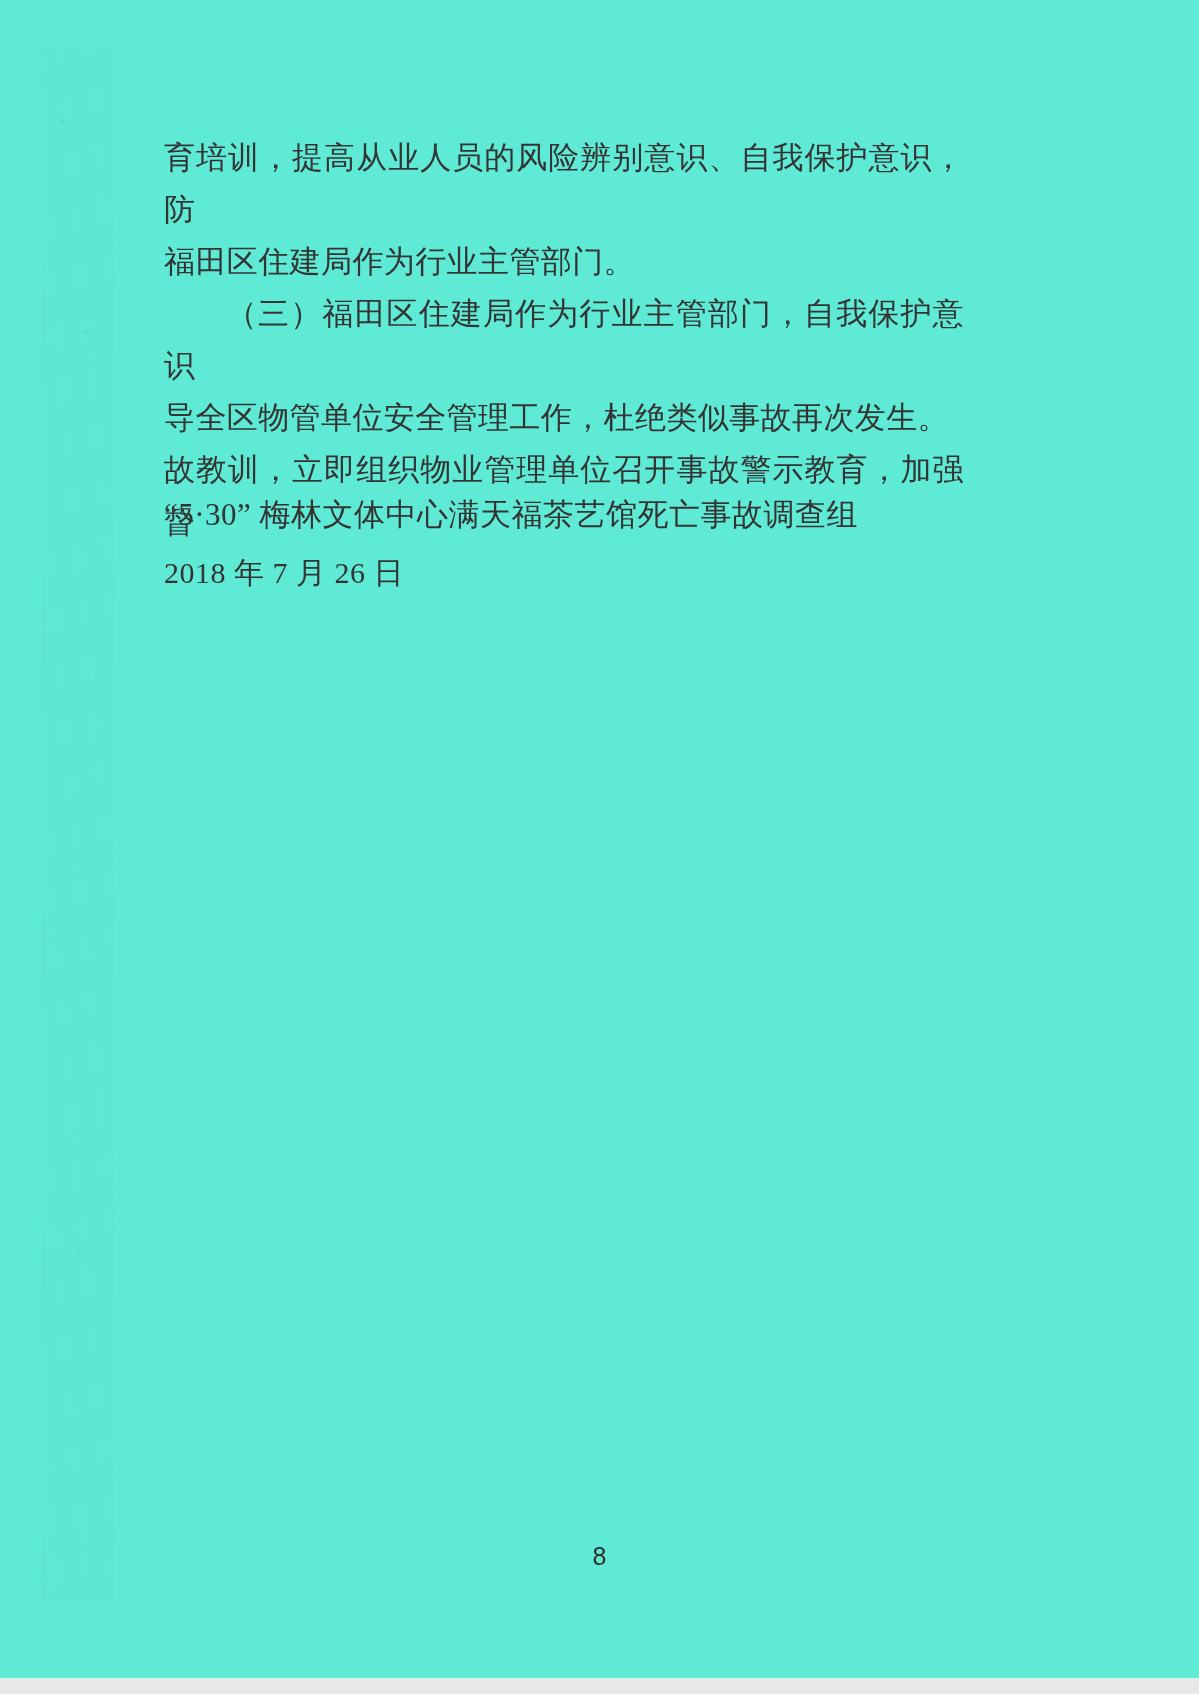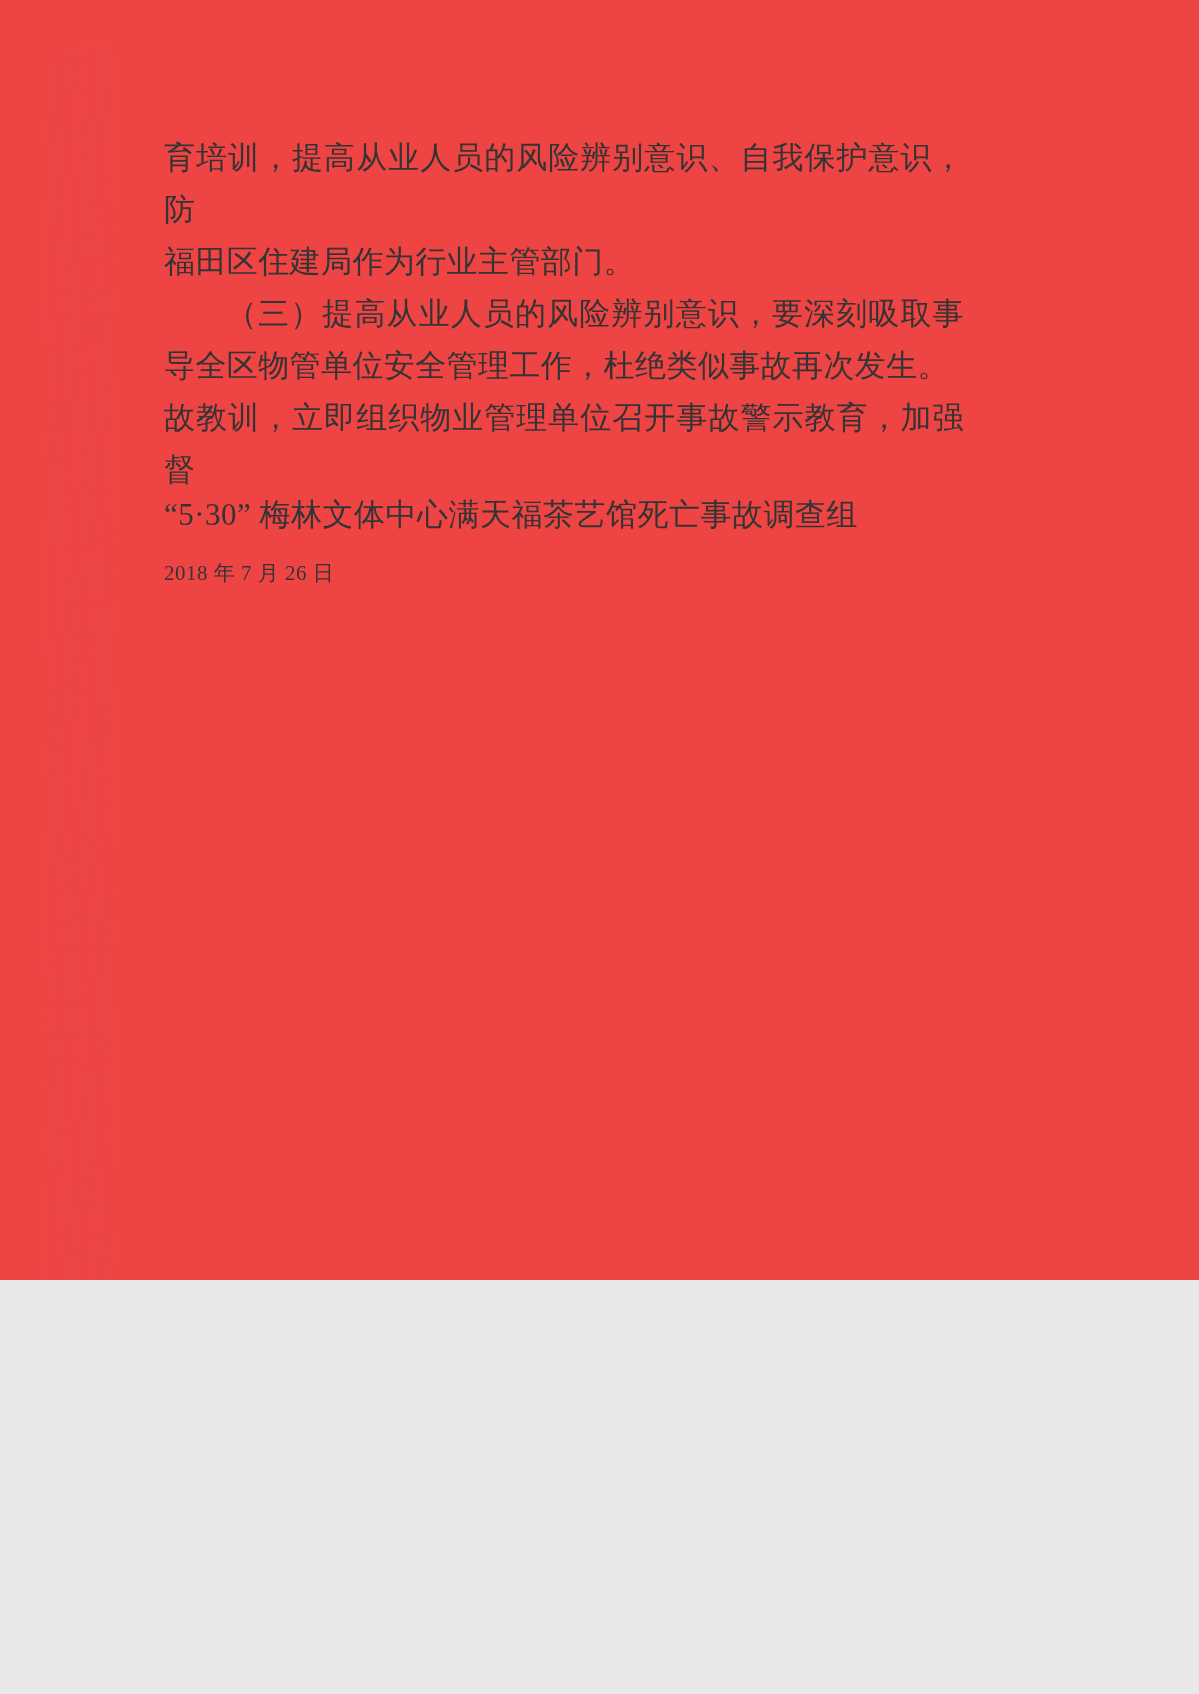--- a/index.html
+++ b/index.html
@@ -3,23 +3,23 @@
 <meta charset="utf-8">
 <style>
   html, body {
     margin: 0;
     padding: 0;
     background: #e8e8e8;
   }
   .page {
     position: relative;
     width: 1199px;
-    height: 1280px;
+    height: 1678px;
     margin: 0 auto;
-    background: #ef4444;
+    background: #5eead4;
     overflow: hidden;
     font-family: "Liberation Serif", "DejaVu Serif", serif;
     color: #343434;
   }
 
   
   .scan-noise {
     position: absolute;
     left: 42px;
     top: 45px;
@@ -83,21 +83,21 @@
     top: 494px;
     width: 832px;
     text-align: left;
     font-size: 31px;
     line-height: 42px;
     letter-spacing: 0.5px;
   }
   .date-line {
     margin-top: 16px;
     padding-right: 108px;
-    font-size: 21px;
+    font-size: 30px;
   }
 
   .page-number {
     position: absolute;
     left: 0;
     right: 0;
     top: 1541px;
     text-align: center;
     font-size: 25px;
     line-height: 30px;
@@ -109,21 +109,21 @@
 <body>
 
 <div class="page">
 
   <div class="scan-noise"></div>
   <div class="scan-speck" style="left:60px; top:120px;"></div>
 
   <div class="body-text">
     <div class="text-line fill">育培训，提高从业人员的风险辨别意识、自我保护意识，防</div>
     <div class="text-line">福田区住建局作为行业主管部门。</div>
-    <div class="text-line fill indent">（三）提高从业人员的风险辨别意识，要深刻吸取事</div>
+    <div class="text-line fill indent">（三）福田区住建局作为行业主管部门，自我保护意识</div>
     <div class="text-line">导全区物管单位安全管理工作，杜绝类似事故再次发生。</div>
     <div class="text-line fill">故教训，立即组织物业管理单位召开事故警示教育，加强督</div>
   </div>
 
   <div class="signature-block">
     <div class="sig-line">“5·30” 梅林文体中心满天福茶艺馆死亡事故调查组</div>
     <div class="date-line">2018 年 7 月 26 日</div>
   </div>
 
   <div class="page-number">8</div>

